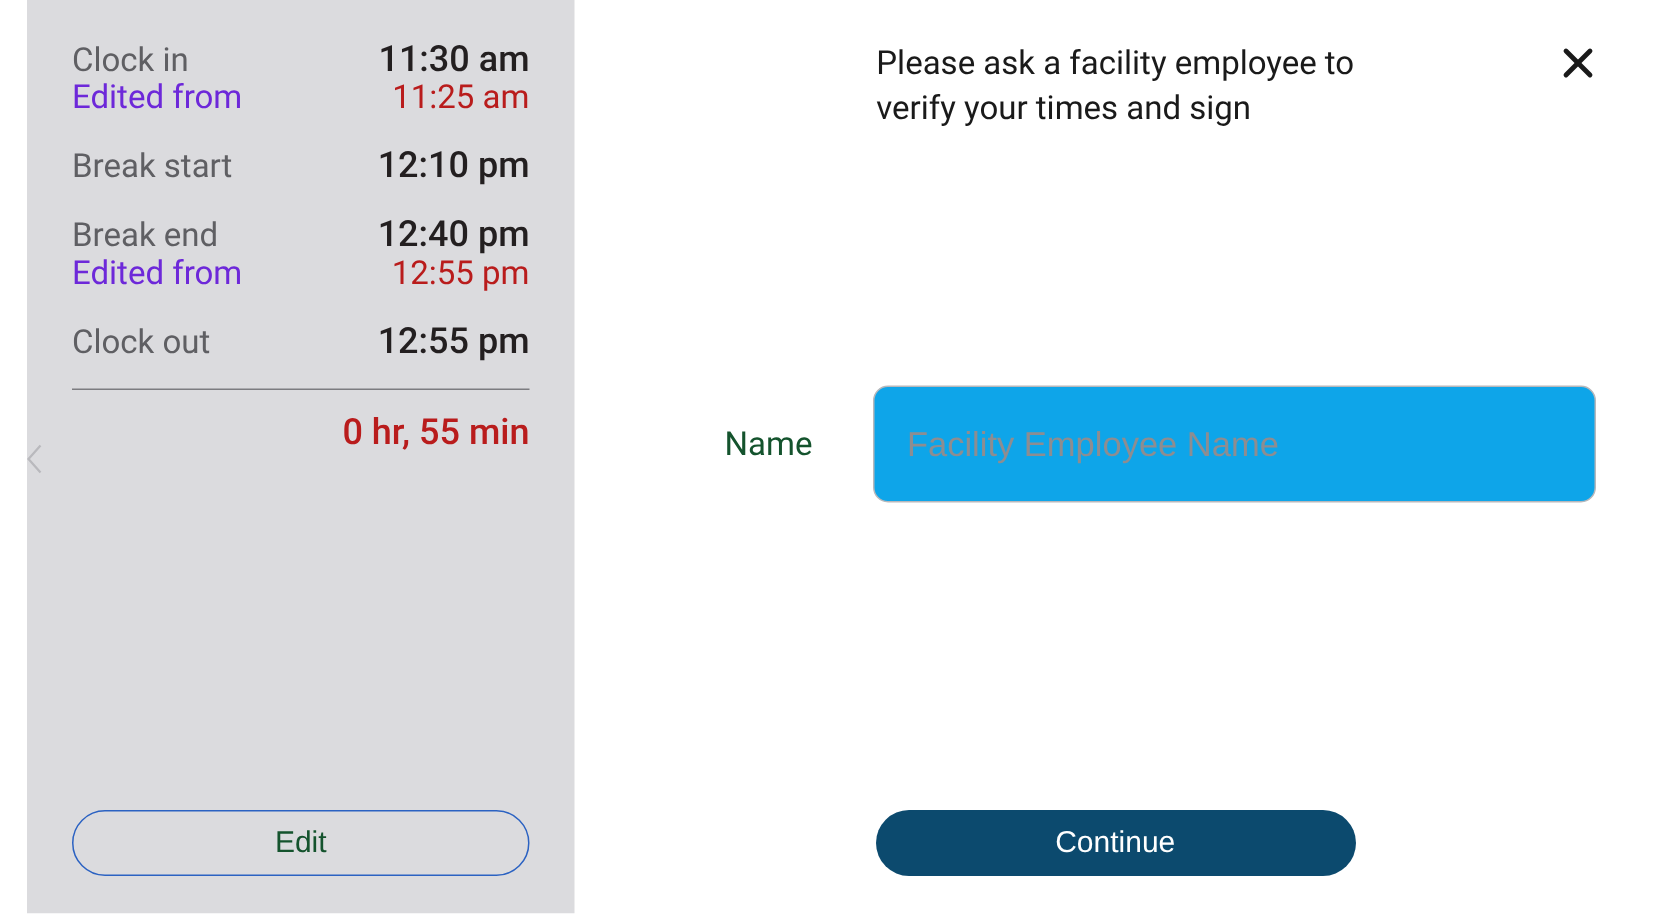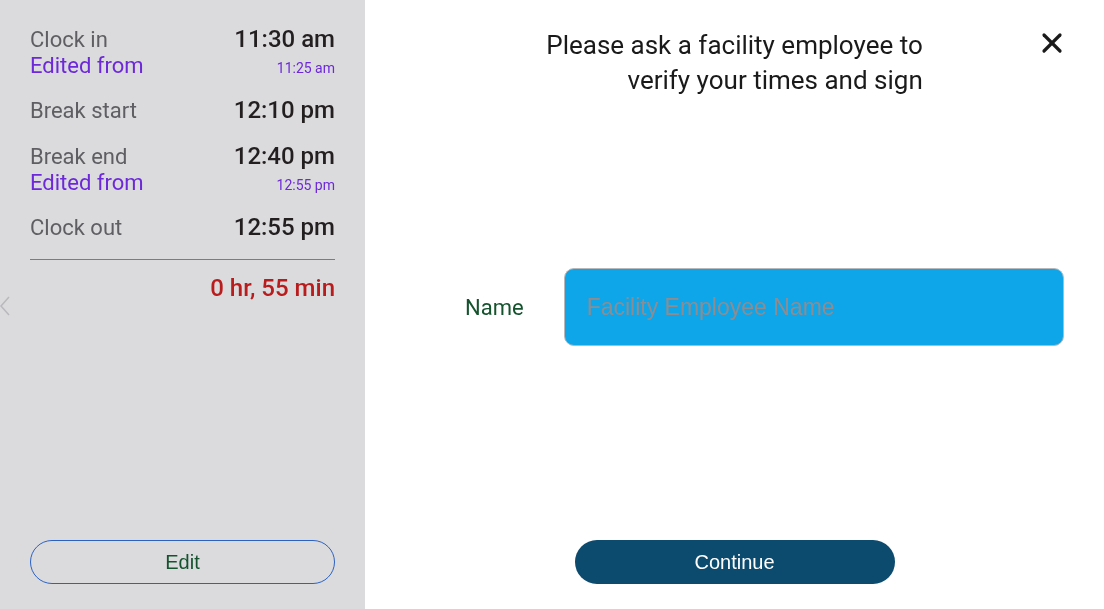--- a/index.html
+++ b/index.html
@@ -13,20 +13,21 @@
     }
     
     .sidebar {
       width: 365px;
       height: 100%;
       background: #dbdbde;
       position: relative;
       padding: 25px 30px 20px 30px;
       display: flex;
       flex-direction: column;
+      margin-left: 18px;
     }
     .time-rows { flex: 0 0 auto; }
     .time-row {
       display: flex;
       justify-content: space-between;
       align-items: baseline;
       margin-bottom: 2px;
     }
     .time-row.with-gap { margin-bottom: 18px; }
     .time-row .label {
@@ -45,22 +46,22 @@
       align-items: baseline;
       margin-bottom: 18px;
       margin-top: -2px;
     }
     .sub-row .label {
       font-size: 22px;
       color: #6d28d9;
       font-weight: 400;
     }
     .sub-row .value {
-      font-size: 14px;
-      color: #6d28d9;
+      font-size: 22px;
+      color: #b91c1c;
       font-weight: 400;
     }
     .divider {
       border: none;
       border-top: 1px solid #7c7c80;
       margin: 10px 0 14px 0;
     }
     .total-row {
       text-align: right;
       font-size: 24px;
@@ -100,24 +101,24 @@
       display: flex;
       flex-direction: column;
     }
     .main-header {
       display: flex;
       align-items: flex-start;
       justify-content: center;
       position: relative;
     }
     .main-title {
-      font-size: 26px;
+      font-size: 22px;
       color: #1a1a1a;
       font-weight: 400;
-      text-align: right;
+      text-align: left;
       line-height: 1.35;
       max-width: 520px;
     }
     .close-btn {
       position: absolute;
       right: -4px;
       top: -2px;
       background: none;
       border: none;
       cursor: pointer;

